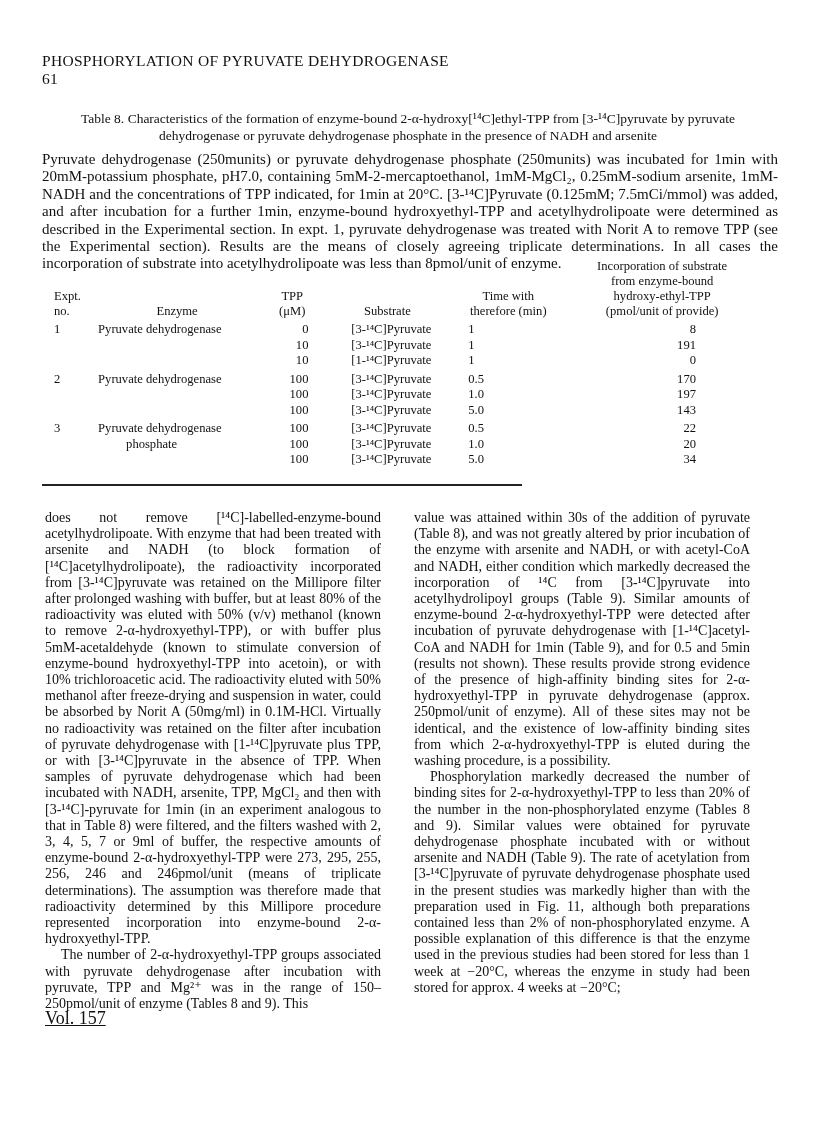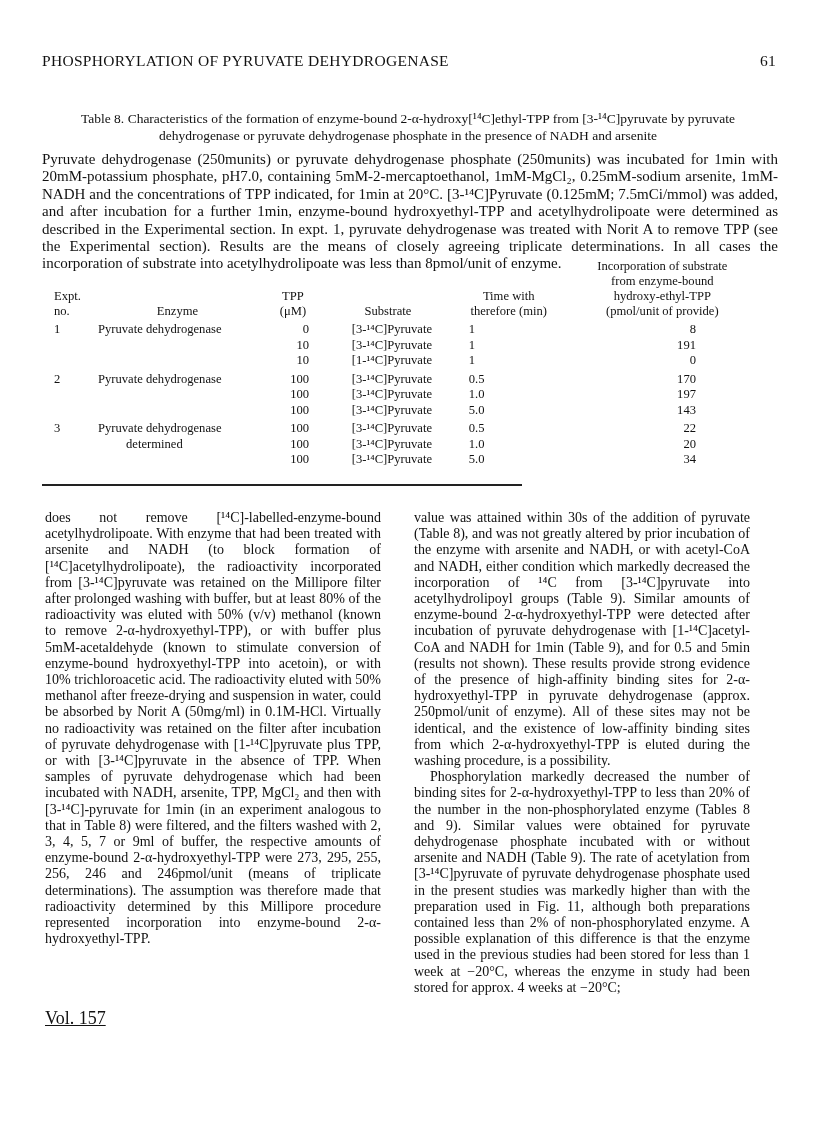--- a/index.html
+++ b/index.html
@@ -3,21 +3,21 @@
 <meta charset="utf-8">
 <style>
   html, body { margin: 0; padding: 0; background: #ffffff; }
   body {
     width: 816px; height: 1136px; position: relative; overflow: hidden;
     font-family: "Liberation Serif", "DejaVu Serif", serif; color: #111;
   }
   .running-head {
     position: absolute; left: 42px; right: 40px; top: 52px;
     display: flex; justify-content: space-between;
-    font-size: 15.5px; letter-spacing: 0.3px;
+    font-size: 15.5px; letter-spacing: 0.3px; flex-direction: column;
   }
   .caption {
     position: absolute; left: 40px; right: 40px; top: 110px;
     text-align: center; font-size: 13.5px; line-height: 17px;
   }
   .caption .lead { font-style: normal; }
   .caption .it { }
   .legend {
     position: absolute; left: 42px; width: 736px; top: 151px;
     font-size: 15px; line-height: 17.4px; text-align: justify;
@@ -150,41 +150,42 @@
     <tr class="grp-start">
       <td class="c-no">3</td>
       <td class="c-enz">Pyruvate dehydrogenase</td>
       <td class="c-tpp">100</td>
       <td class="c-sub">[3-¹⁴C]Pyruvate</td>
       <td class="c-time">0.5</td>
       <td class="c-inc">22</td>
     </tr>
     <tr>
       <td class="c-no"></td>
-      <td class="c-enz"><span class="indent">determined</span></td>
+      <td class="c-enz"><span class="indent">phosphate</span></td>
       <td class="c-tpp">100</td>
       <td class="c-sub">[3-¹⁴C]Pyruvate</td>
       <td class="c-time">1.0</td>
       <td class="c-inc">20</td>
     </tr>
     <tr>
       <td class="c-no"></td>
       <td class="c-enz"></td>
       <td class="c-tpp">100</td>
       <td class="c-sub">[3-¹⁴C]Pyruvate</td>
       <td class="c-time">5.0</td>
       <td class="c-inc">34</td>
     </tr>
   </tbody>
 </table>
 
 <div class="rule"></div>
 
 <div class="col left">
   <p>does not remove [¹⁴C]-labelled-enzyme-bound acetylhydrolipoate. With enzyme that had been treated with arsenite and NADH (to block formation of [¹⁴C]acetylhydrolipoate), the radioactivity incorporated from [3-¹⁴C]pyruvate was retained on the Millipore filter after prolonged washing with buffer, but at least 80% of the radioactivity was eluted with 50% (v/v) methanol (known to remove 2-α-hydroxyethyl-TPP), or with buffer plus 5mM-acetaldehyde (known to stimulate conversion of enzyme-bound hydroxyethyl-TPP into acetoin), or with 10% trichloroacetic acid. The radioactivity eluted with 50% methanol after freeze-drying and suspension in water, could be absorbed by Norit A (50mg/ml) in 0.1M-HCl. Virtually no radioactivity was retained on the filter after incubation of pyruvate dehydrogenase with [1-¹⁴C]pyruvate plus TPP, or with [3-¹⁴C]pyruvate in the absence of TPP. When samples of pyruvate dehydrogenase which had been incubated with NADH, arsenite, TPP, MgCl₂ and then with [3-¹⁴C]-pyruvate for 1min (in an experiment analogous to that in Table 8) were filtered, and the filters washed with 2, 3, 4, 5, 7 or 9ml of buffer, the respective amounts of enzyme-bound 2-α-hydroxyethyl-TPP were 273, 295, 255, 256, 246 and 246pmol/unit (means of triplicate determinations). The assumption was therefore made that radioactivity determined by this Millipore procedure represented incorporation into enzyme-bound 2-α-hydroxyethyl-TPP.</p>
+  <p class="indent-p">The number of 2-α-hydroxyethyl-TPP groups associated with pyruvate dehydrogenase after incubation with pyruvate, TPP and Mg²⁺ was in the range of 150–250pmol/unit of enzyme (Tables 8 and 9). This</p>
 </div>
 
 <div class="col right">
   <p>value was attained within 30s of the addition of pyruvate (Table 8), and was not greatly altered by prior incubation of the enzyme with arsenite and NADH, or with acetyl-CoA and NADH, either condition which markedly decreased the incorporation of ¹⁴C from [3-¹⁴C]pyruvate into acetylhydrolipoyl groups (Table 9). Similar amounts of enzyme-bound 2-α-hydroxyethyl-TPP were detected after incubation of pyruvate dehydrogenase with [1-¹⁴C]acetyl-CoA and NADH for 1min (Table 9), and for 0.5 and 5min (results not shown). These results provide strong evidence of the presence of high-affinity binding sites for 2-α-hydroxyethyl-TPP in pyruvate dehydrogenase (approx. 250pmol/unit of enzyme). All of these sites may not be identical, and the existence of low-affinity binding sites from which 2-α-hydroxyethyl-TPP is eluted during the washing procedure, is a possibility.</p>
   <p class="indent-p">Phosphorylation markedly decreased the number of binding sites for 2-α-hydroxyethyl-TPP to less than 20% of the number in the non-phosphorylated enzyme (Tables 8 and 9). Similar values were obtained for pyruvate dehydrogenase phosphate incubated with or without arsenite and NADH (Table 9). The rate of acetylation from [3-¹⁴C]pyruvate of pyruvate dehydrogenase phosphate used in the present studies was markedly higher than with the preparation used in Fig. 11, although both preparations contained less than 2% of non-phosphorylated enzyme. A possible explanation of this difference is that the enzyme used in the previous studies had been stored for less than 1 week at −20°C, whereas the enzyme in study had been stored for approx. 4 weeks at −20°C;</p>
 </div>
 
 <div class="footer">Vol. 157</div>
 
 </body></html>

